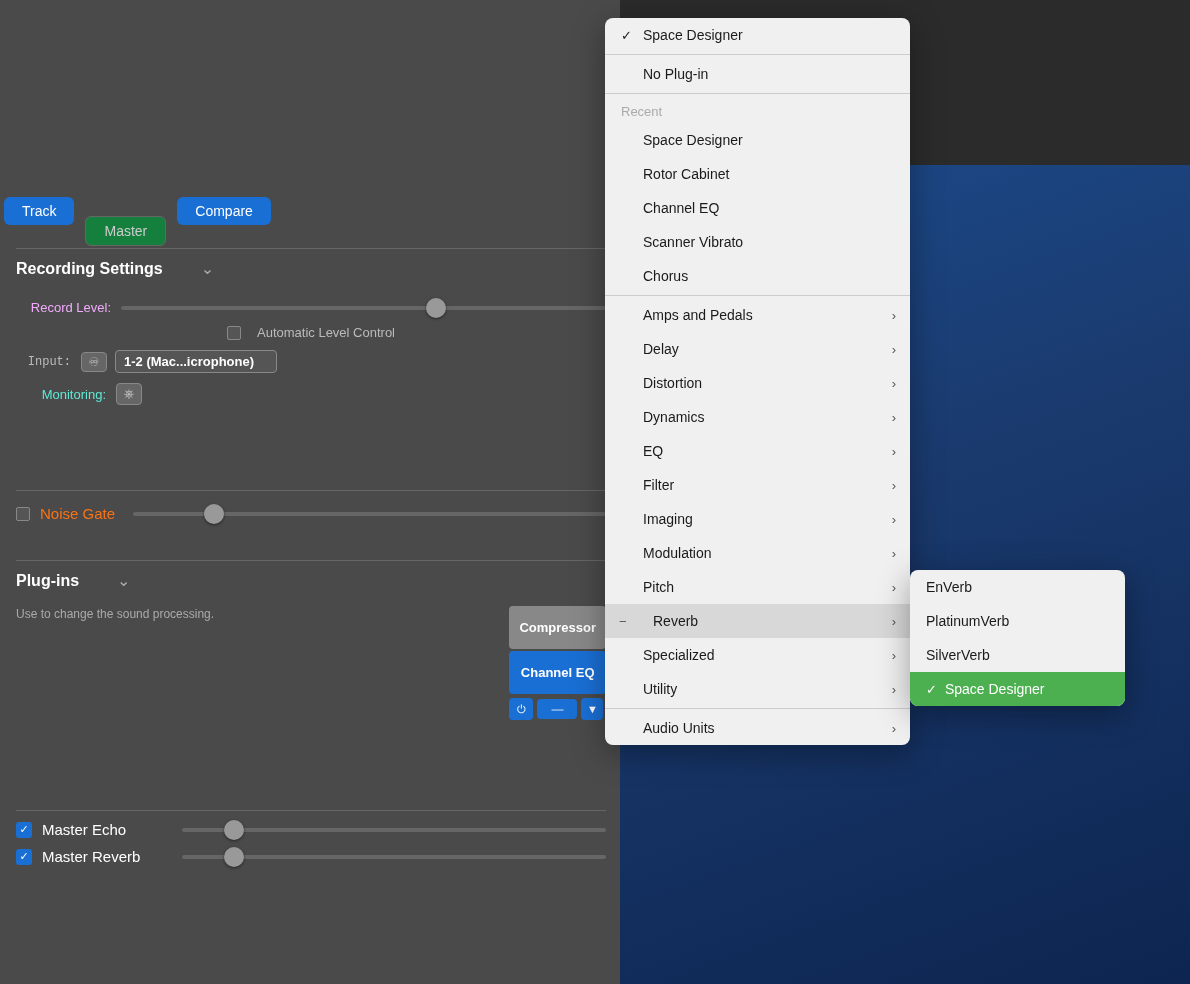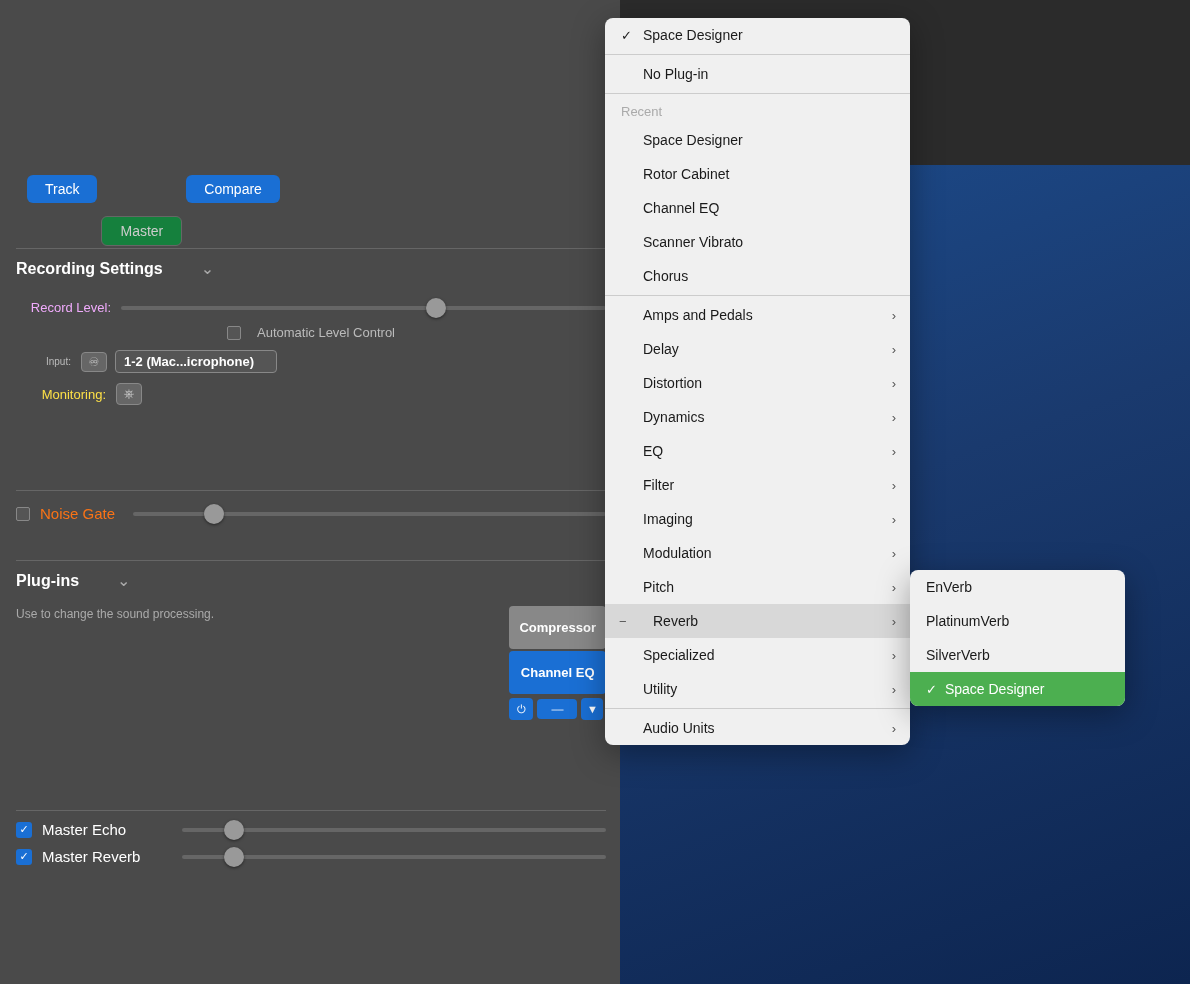--- a/index.html
+++ b/index.html
@@ -29,24 +29,24 @@
       left: 0;
       width: 1190px;
       height: 165px;
       background: #2b2b2b;
     }
 
     
     .tab-area {
       position: absolute;
       top: 175px;
-      left: 27px;
-      display: flex;
-      gap: 4px;
-      align-items: flex-start;
+      left: 4px;
+      display: flex;
+      gap: 11px;
+      align-items: center;
     }
     .tab-btn {
       padding: 6px 18px;
       border-radius: 6px;
       border: none;
       font-size: 14px;
       font-weight: 500;
       cursor: pointer;
     }
     .tab-btn.active {
@@ -142,24 +142,25 @@
 
     
     .input-row {
       display: flex;
       align-items: center;
       margin: 10px 0;
       padding-left: 10px;
     }
     .input-label {
       color: #bbb;
-      font-size: 10px;
+      font-size: 12px;
       min-width: 55px;
       text-align: right;
       padding-right: 10px;
+      font-family: Liberation Mono, monospace;
     }
     .link-icon {
       width: 26px;
       height: 20px;
       background: #666;
       border-radius: 4px;
       border: 1px solid #888;
       display: flex;
       align-items: center;
       justify-content: center;
@@ -179,21 +180,21 @@
     }
 
     
     .monitoring-row {
       display: flex;
       align-items: center;
       margin: 8px 0;
       padding-left: 10px;
     }
     .monitor-label {
-      color: #fde047;
+      color: #5eead4;
       font-size: 13px;
       min-width: 90px;
       text-align: right;
       padding-right: 10px;
     }
     .monitor-icon-btn {
       width: 26px;
       height: 22px;
       background: #666;
       border-radius: 4px;

